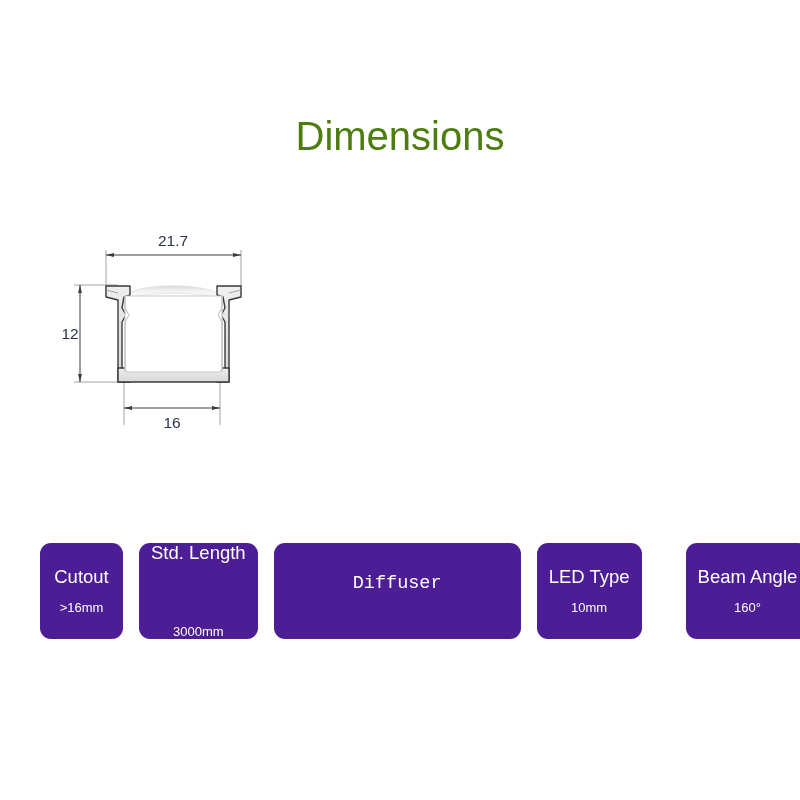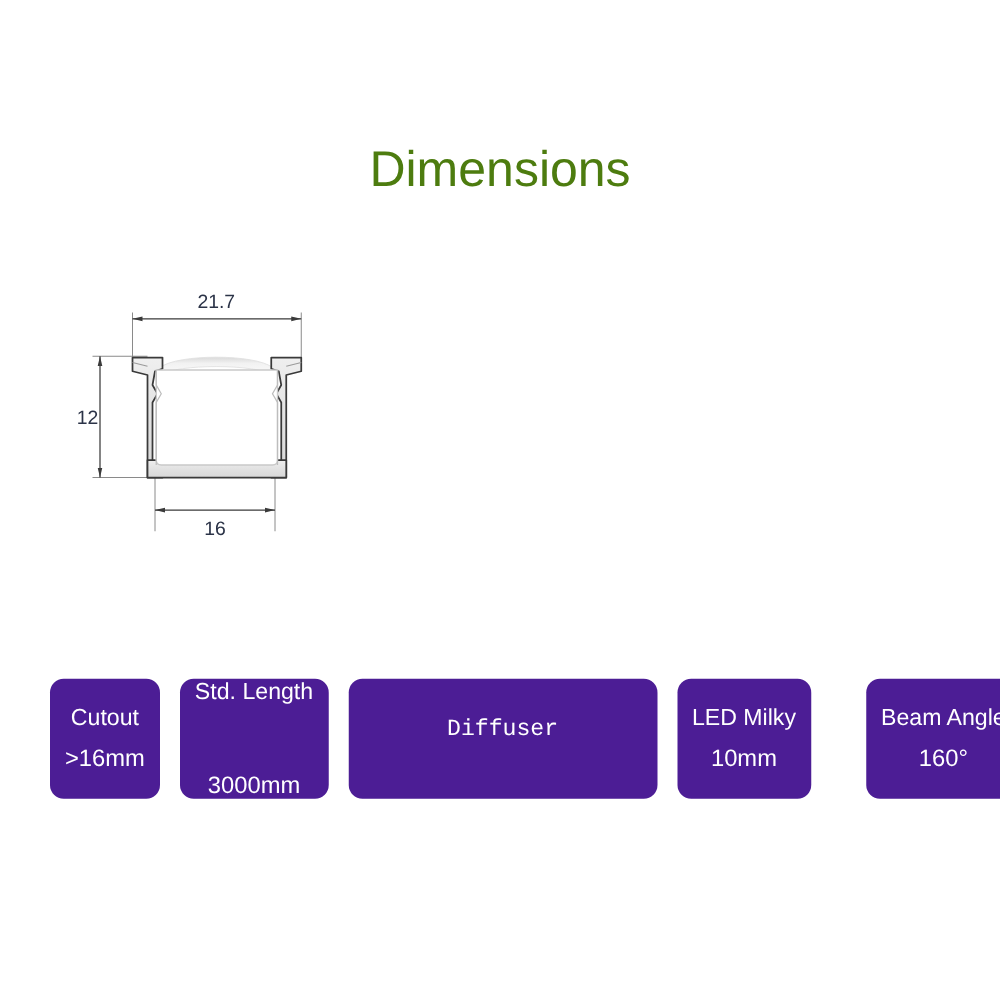--- a/index.html
+++ b/index.html
@@ -70,21 +70,21 @@
     padding: 0 12px;
     box-sizing: border-box;
     line-height: 1.05;
   }
   .spec-box .spec-label {
     font-size: 18.5px;
     white-space: nowrap;
     margin-bottom: 15px;
   }
   .spec-box .spec-value {
-    font-size: 19px;
+    font-size: 13px;
     white-space: nowrap;
   }
   .box-cutout      { flex: 0 0 83px; }
   .box-std-length  { flex: 0 0 106px; justify-content: space-between; }
   .box-diffuser    { flex: 0 0 247px; font-family: Liberation Mono, monospace; }
   .box-led-type    { flex: 0 0 80px; }
   .box-beam-angle  { flex: 0 0 113px; margin-left: 28px; }
 </style>
 </head>
 <body>
@@ -245,21 +245,21 @@
   <div class="spec-box box-std-length">
     <div class="spec-label">Std. Length</div>
     <div class="spec-value">3000mm</div>
   </div>
 
   <div class="spec-box box-diffuser">
     <div class="spec-label">Diffuser</div>
   </div>
 
   <div class="spec-box box-led-type">
-    <div class="spec-label">LED Milky</div>
+    <div class="spec-label">LED Type</div>
     <div class="spec-value">10mm</div>
   </div>
 
   <div class="spec-box box-beam-angle">
     <div class="spec-label">Beam Angle</div>
     <div class="spec-value">160°</div>
   </div>
 
 </div>
 

